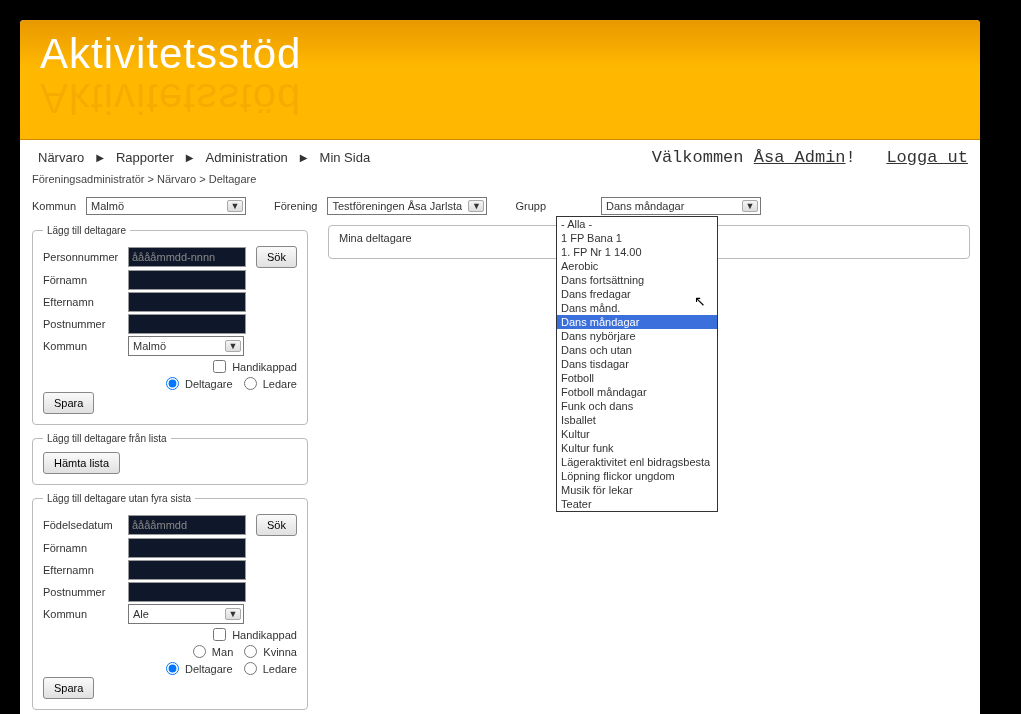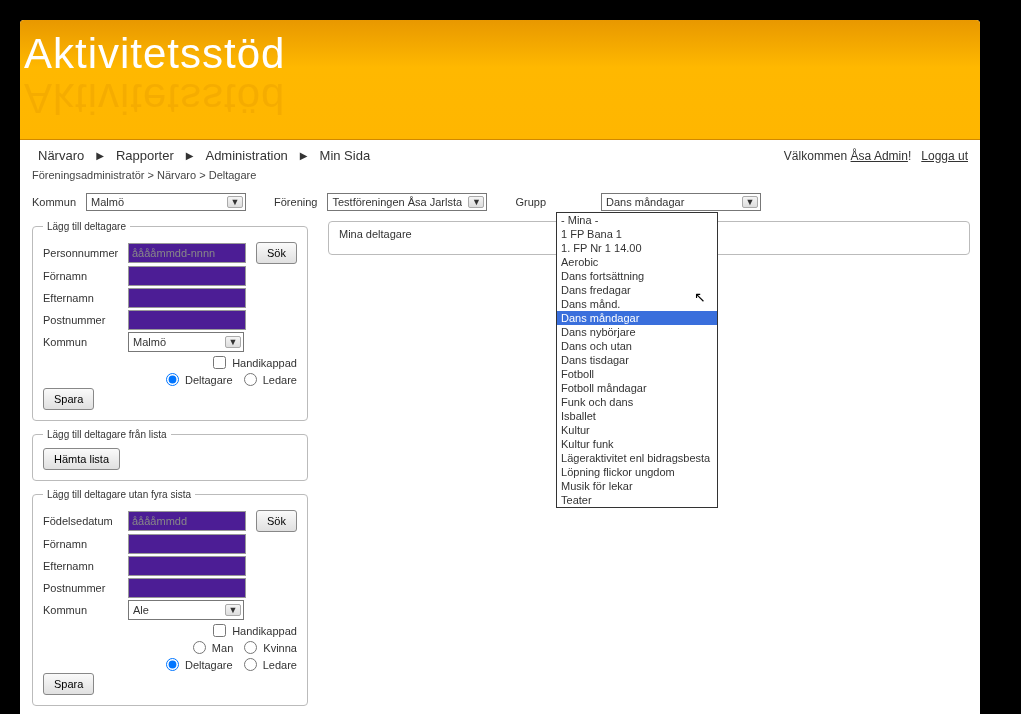--- a/index.html
+++ b/index.html
@@ -16,21 +16,21 @@
     width: 960px;
     background: #fff;
     border-radius: 4px;
     box-shadow: 0 4px 20px rgba(0,0,0,0.6);
     overflow: hidden;
   }
   .header {
     height: 120px;
     background: linear-gradient(to bottom, #e89800 0%, #ffb800 40%, #ffb600 100%);
     border-bottom: 1px solid #d08800;
-    padding-left: 4px;
+    padding-left: 20px;
     padding-top: 10px;
     box-sizing: border-box;
     position: relative;
   }
   .logo-wrap {
     position: relative;
     display: inline-block;
   }
   .logo {
     font-family: "Arial Narrow", Arial, sans-serif;
@@ -60,21 +60,22 @@
     padding: 0 6px;
     color: #333;
   }
   .navbar .chev {
     font-size: 10px;
     color: #333;
     padding: 0 6px;
   }
   .navbar .right {
     margin-left: auto;
-    font-size: 12px;
+    font-size: 17px;
+    font-family: Liberation Mono, monospace;
   }
   .navbar .right a {
     color: #333;
     text-decoration: underline;
   }
   .breadcrumb {
     padding: 2px 12px 6px 12px;
     font-size: 11px;
     color: #444;
   }
@@ -125,21 +126,21 @@
   .form-row .lab {
     width: 85px;
     font-size: 11px;
   }
   .form-row input[type="text"] {
     width: 110px;
     height: 16px;
     font-size: 11px;
     border: 1px solid #999;
     padding: 1px 3px;
-    background: #4c1d95;
+    background: #0f172a;
     color: #888;
   }
   .form-row .sel2 {
     width: 116px;
     height: 20px;
     font-size: 11px;
     border: 1px solid #777;
     background: #fff;
   }
   .btn {
@@ -272,21 +273,21 @@
         <span class="arrow">▼</span>
       </span>
       <span class="filt-gap"></span>
       <label>Grupp</label>
       <span class="grupp-wrap">
         <span class="sel-display sel-grupp">
           <span>Dans måndagar</span>
           <span class="arrow">▼</span>
         </span>
         <div class="dropdown-open" id="grupp-dropdown" style="top:19px;">
-        <div class="opt">- Mina -</div>
+        <div class="opt">- Alla -</div>
             <div class="opt">1 FP Bana 1</div>
             <div class="opt">1. FP Nr 1 14.00</div>
             <div class="opt">Aerobic</div>
             <div class="opt">Dans fortsättning</div>
             <div class="opt">Dans fredagar</div>
             <div class="opt">Dans månd.</div>
             <div class="opt hl">Dans måndagar</div>
             <div class="opt">Dans nybörjare</div>
             <div class="opt">Dans och utan</div>
             <div class="opt">Dans tisdagar</div>

